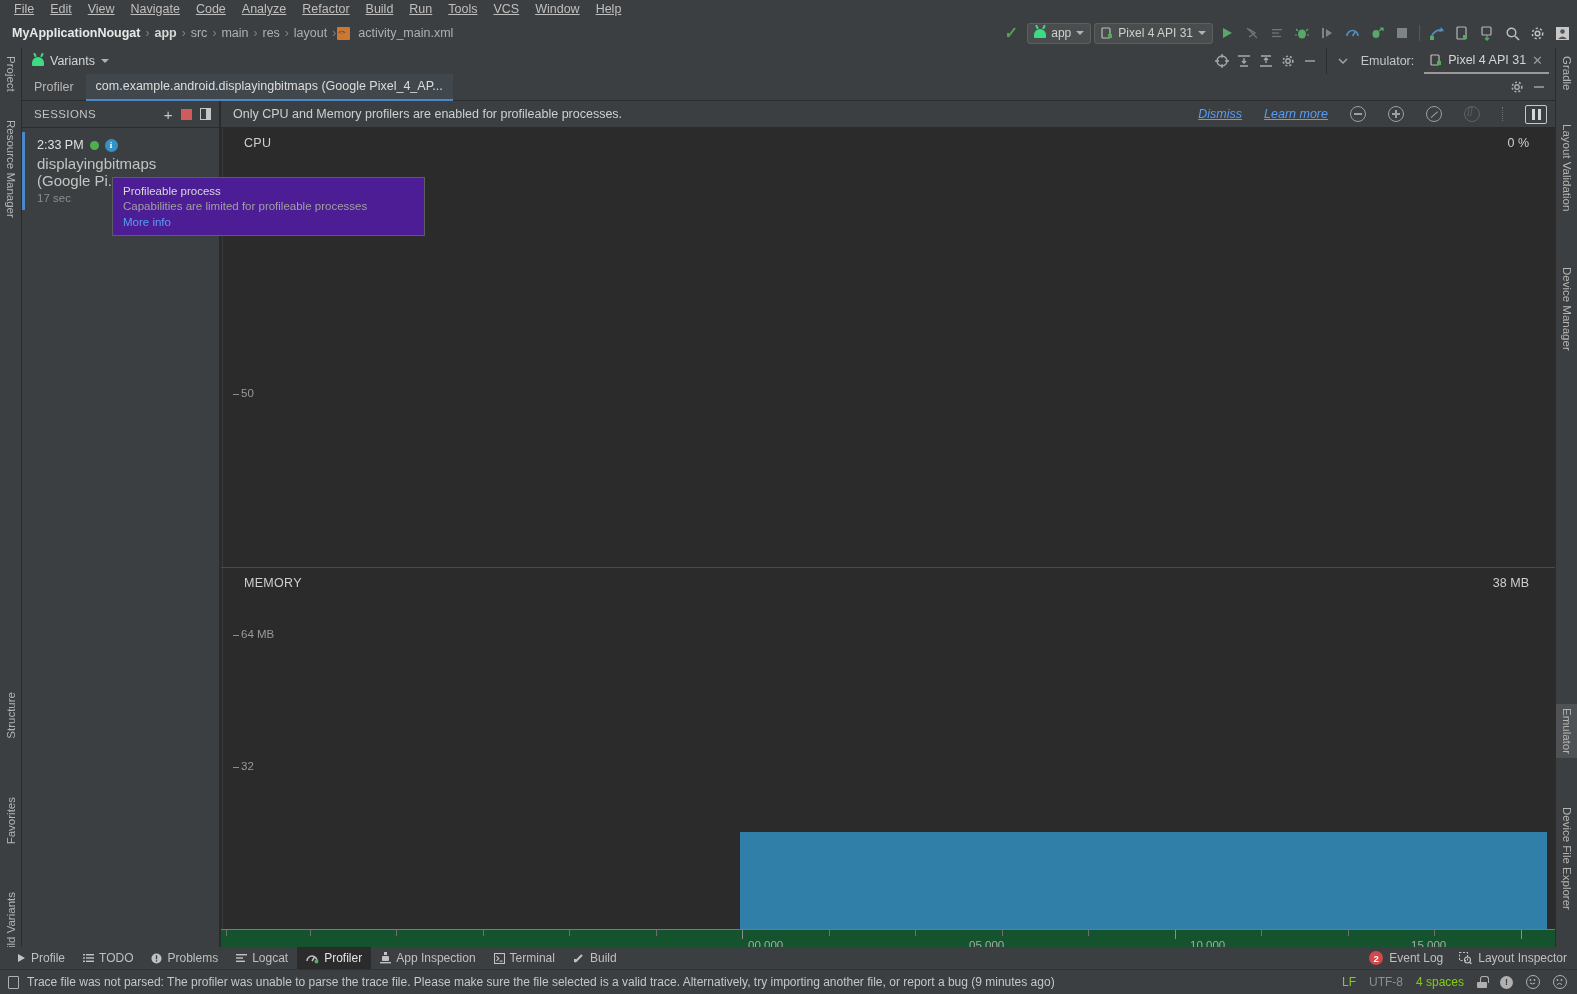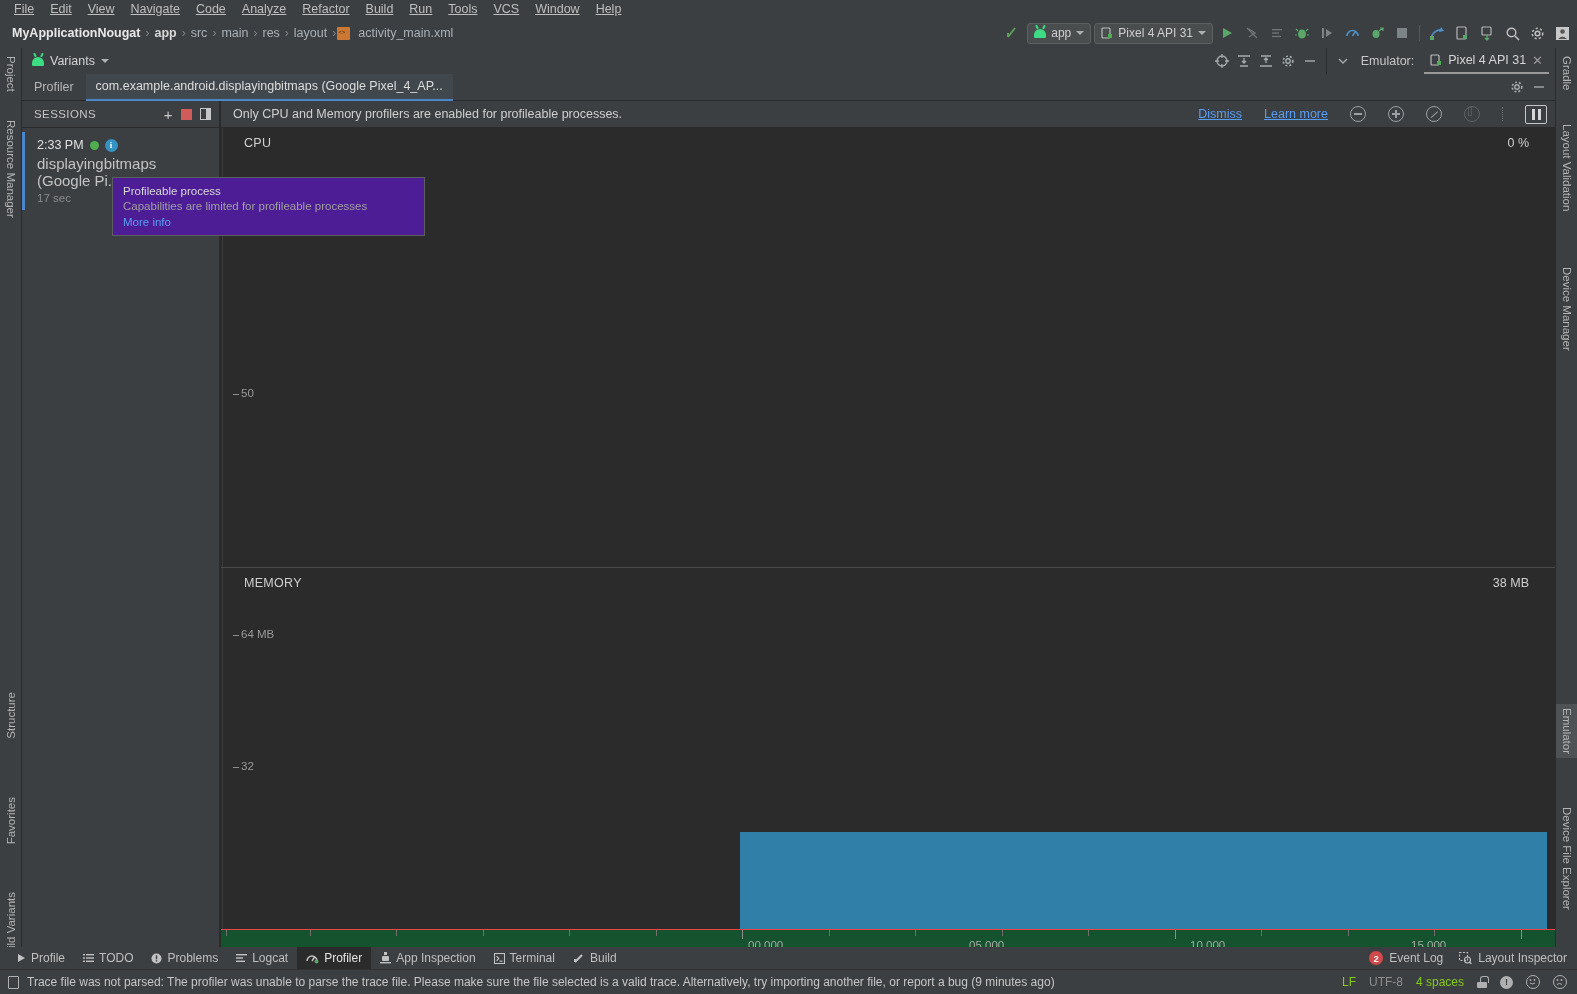--- a/index.html
+++ b/index.html
@@ -169,21 +169,21 @@
   .tt-sub { font-size: 11.5px; color: #a0a0a0; margin-top: 3px; }
   .tt-link { font-size: 11.5px; color: #589df6; margin-top: 4px; display:inline-block; }
 
   
   .banner {
     position: absolute; left: 199px; top: 53px; width: 1334px; height: 27px;
     background: #3c3f41; display: flex; align-items: center;
     border-bottom: 1px solid #2b2b2b;
   }
   .banner-text { font-size: 12.5px; color: #cfcfcf; padding-left: 12px; }
-  .banner-right { margin-left: auto; display: flex; align-items: center; gap: 22px; padding-right: 8px; }
+  .banner-right { margin-left: auto; display: flex; align-items: center; gap: 22px; padding-right: 8px; font-style: italic; }
   .blink { font-size: 12.5px; color: #589df6; text-decoration: underline; }
   .circ-ico {
     width: 16px; height: 16px; border-radius: 50%; border: 1.3px solid #9aa0a4;
     position: relative; display:inline-block;
   }
   .circ-ico.minus::after { content:""; position:absolute; left:3px; top:6.3px; width:8px; height:1.4px; background:#9aa0a4; }
   .circ-ico.plus::after { content:""; position:absolute; left:3px; top:6.3px; width:8px; height:1.4px; background:#9aa0a4; }
   .circ-ico.plus::before { content:""; position:absolute; top:3px; left:6.3px; height:8px; width:1.4px; background:#9aa0a4; }
   .circ-ico.reset::after { content:""; position:absolute; left:3px; top:7px; width:9px; height:1.4px; background:#9aa0a4; transform: rotate(-42deg); }
   .circ-ico.dim { border-color:#6a6e70; opacity:.75; }

